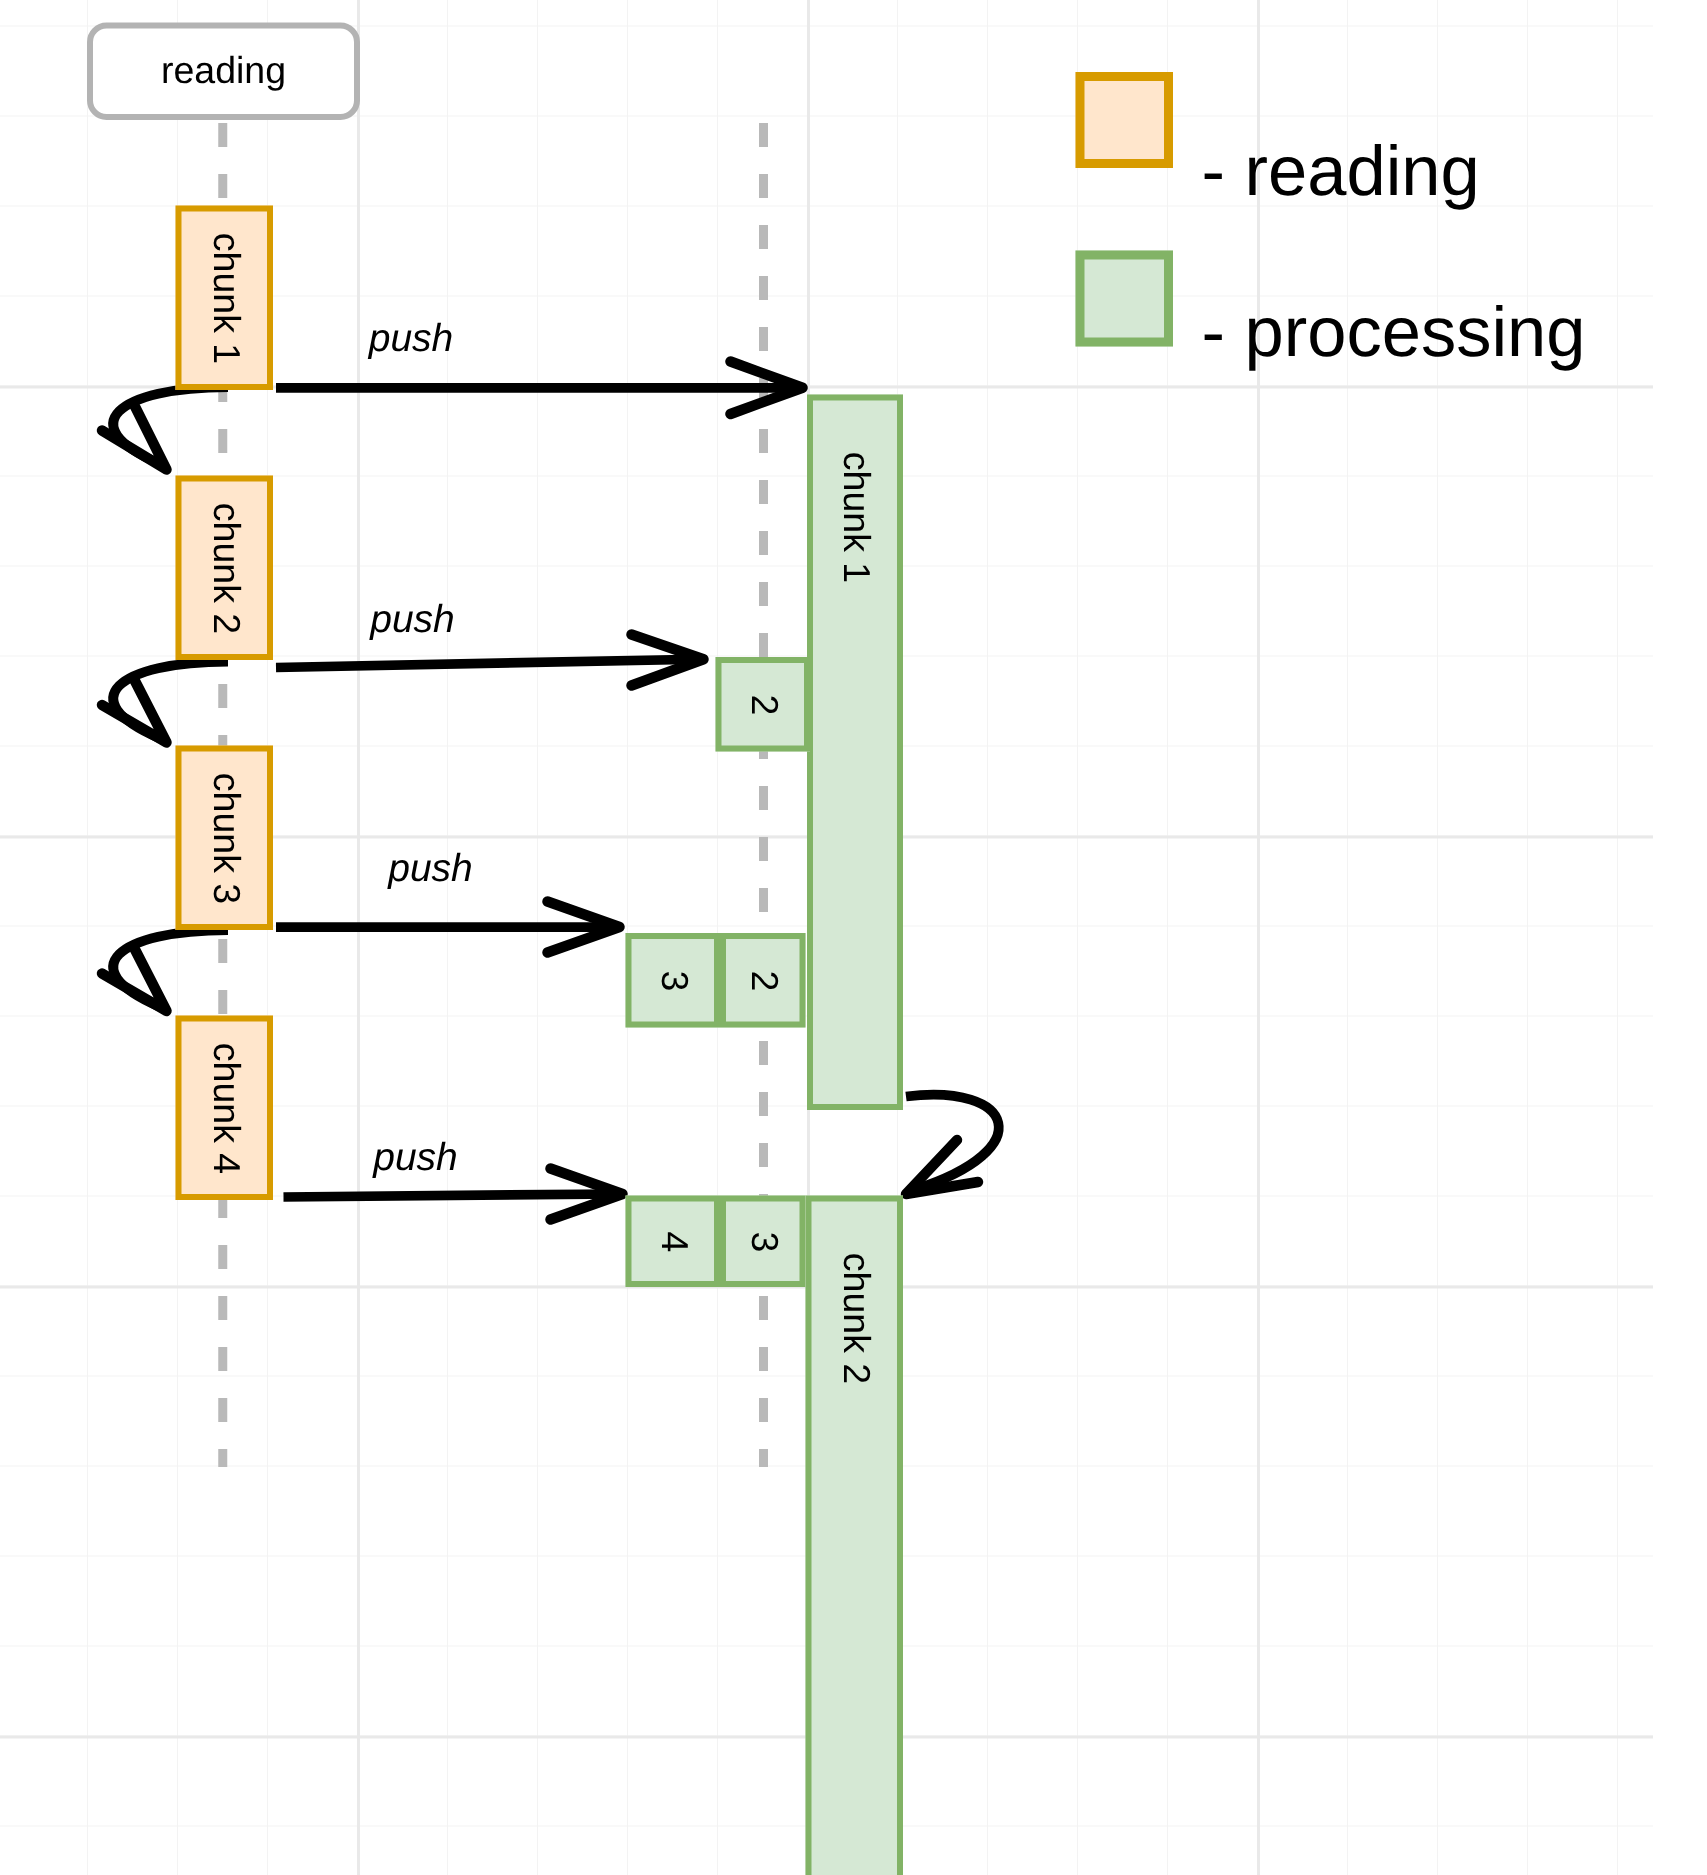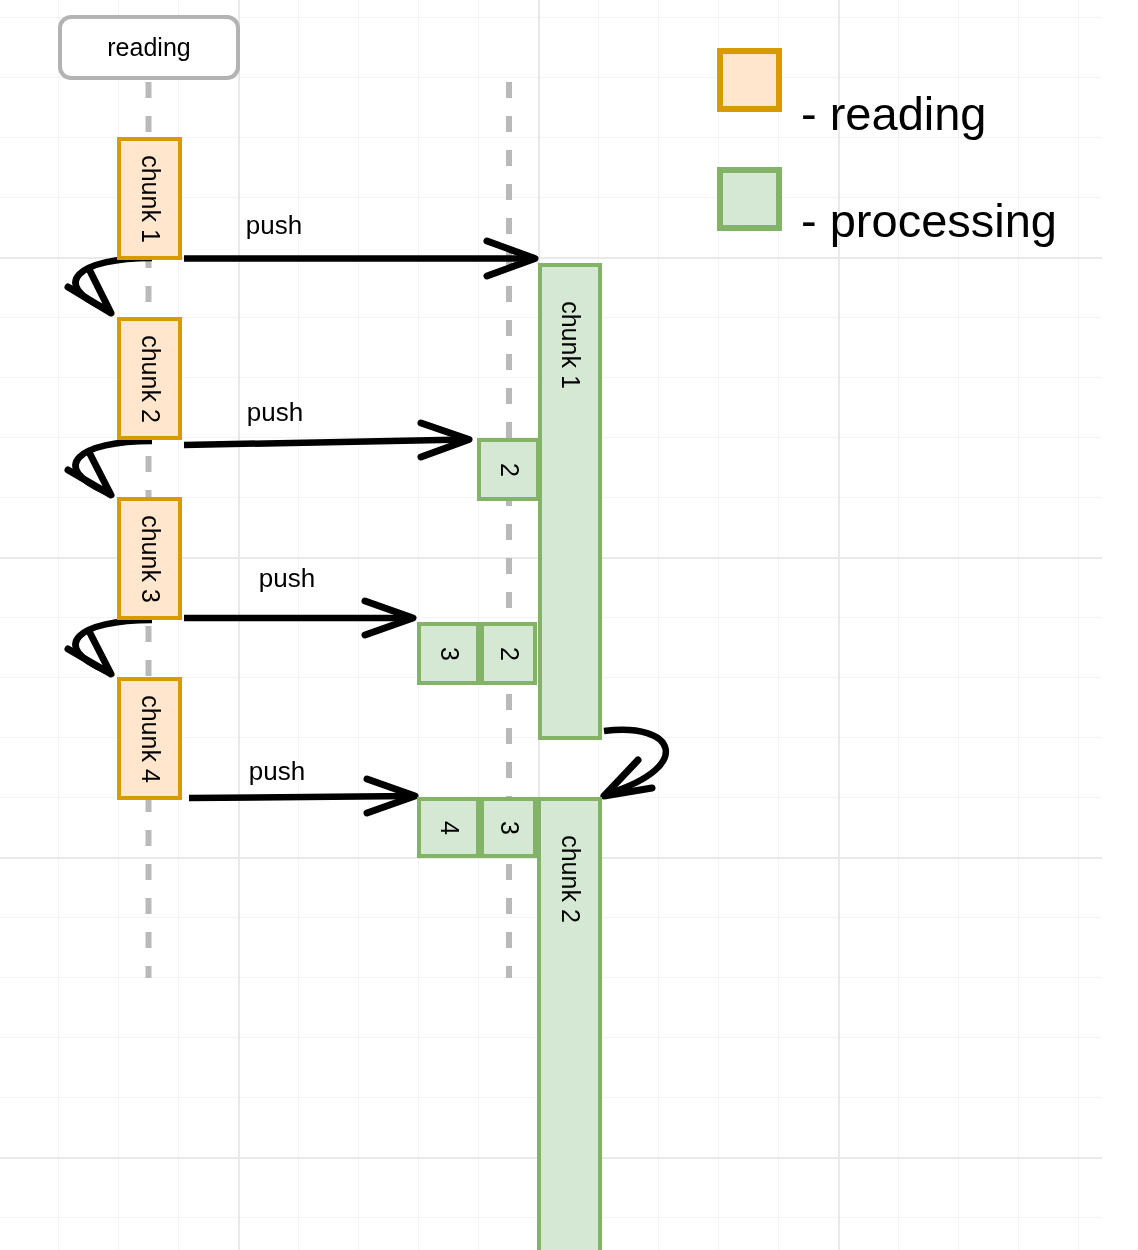--- a/index.html
+++ b/index.html
@@ -33,21 +33,21 @@
   .box .vtext{
     position:absolute;top:50%;left:50%;
     transform:translate(-50%,-50%) rotate(90deg);
     white-space:nowrap;font-size:25px;line-height:1;
   }
   .box .vtext.at-top{top:78px;}
   .orange{background:#ffe6cc;border:4px solid #d79b00;}
   .green{background:#d5e8d4;border:4px solid #82b366;}
   .push-label{
     position:absolute;transform:translateX(-50%);
-    font-size:26px;line-height:1.1;z-index:3;white-space:nowrap;
+    font-style:italic;font-size:26px;line-height:1.1;z-index:3;white-space:nowrap;
   }
   .legend{position:absolute;left:0;top:0;z-index:3;}
   .swatch{position:absolute;width:65px;height:64px;box-sizing:border-box;}
   .swatch.sw-reading{background:#ffe6cc;border:6px solid #d79b00;}
   .swatch.sw-processing{background:#d5e8d4;border:6px solid #82b366;}
   .legend-label{
     position:absolute;font-size:47px;line-height:56px;white-space:nowrap;
   }
 </style>
 </head>

